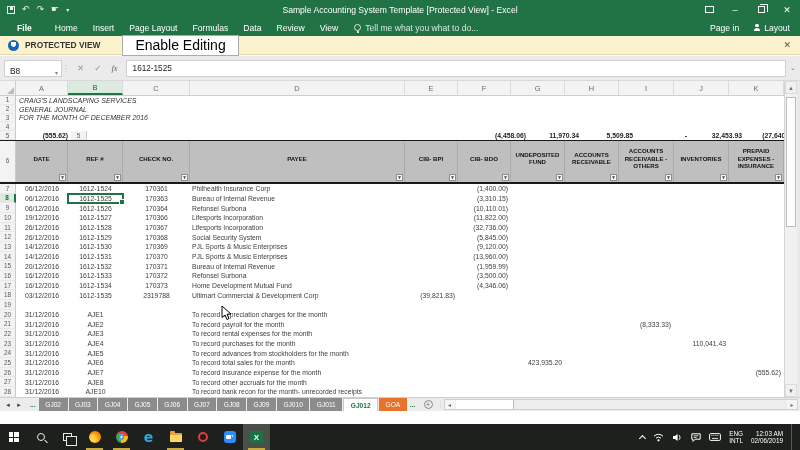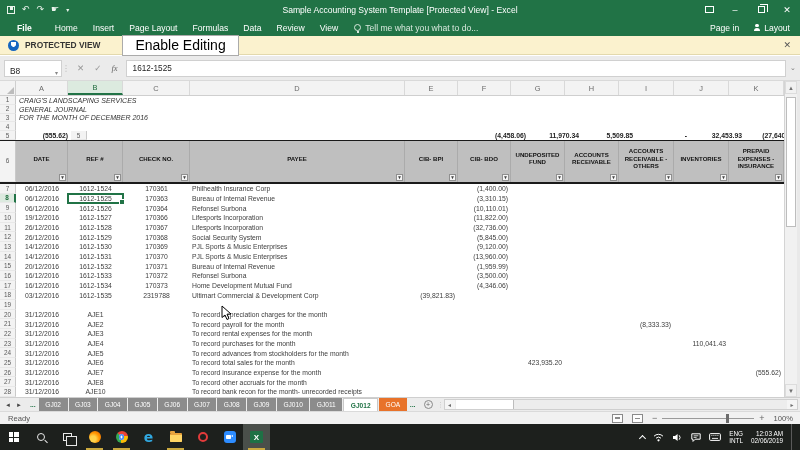--- a/index.html
+++ b/index.html
@@ -684,36 +684,20 @@
         <i>+</i>
       </div>
     <div class="tdiv">⋮</div>
     <div class="hscroll">
       <div class="hbtn" style="left:0">◄</div>
       <div class="hthumb"></div>
       <div class="hbtn" style="right:0">►</div>
     </div>
   </div>
 
-  <div class="statusbar">
-    <span class="ready">Ready</span>
-    <div class="sb-right">
-
-      <span class="vicon pl"></span>
-      <span class="vicon pb"></span>
-      <div class="zslider">
-        <span class="zpm">−</span>
-        <span class="ztrack">
-            <span class="zthumb"></span>
-          </span>
-        <span class="zpm">+</span>
-      </div>
-      <span>100%</span>
-    </div>
-  </div>
 
   <div class="taskbar">
     <div class="tb-ic">
         <span class="win-glyph">
           <b></b>
           <b></b>
           <b></b>
           <b></b>
         </span>
       </div>

